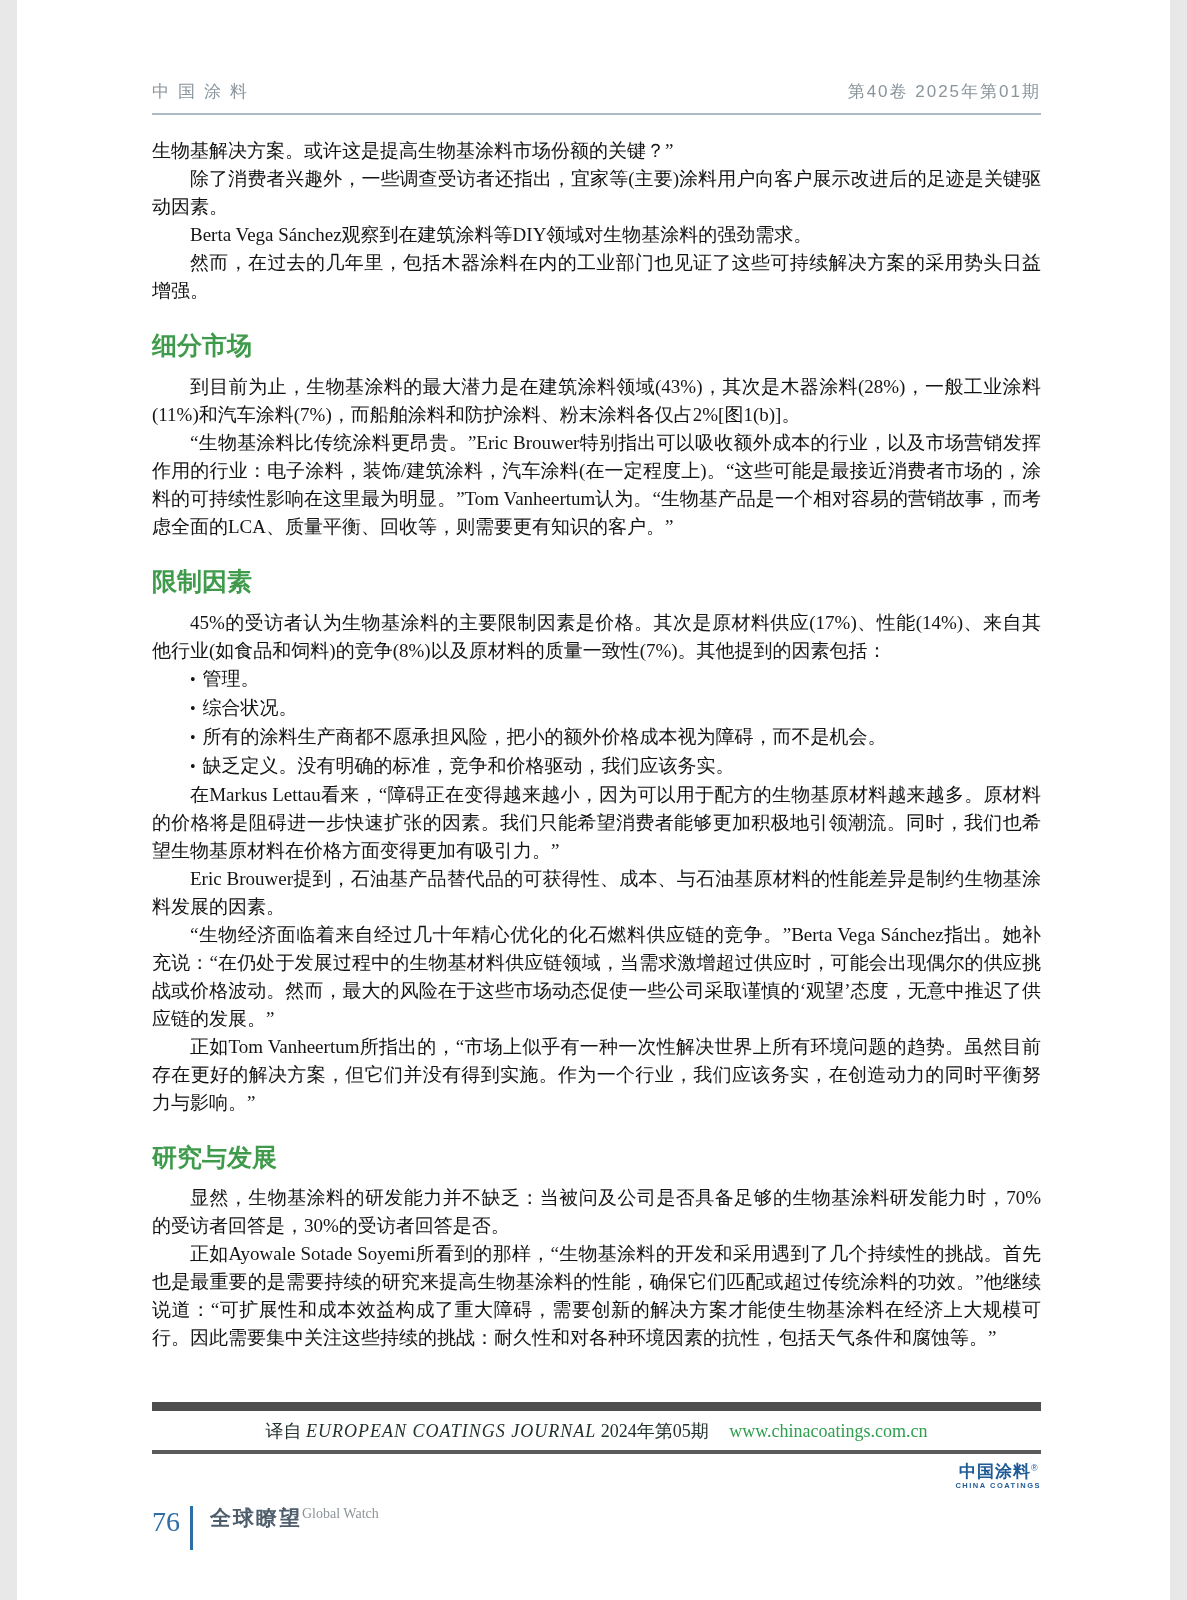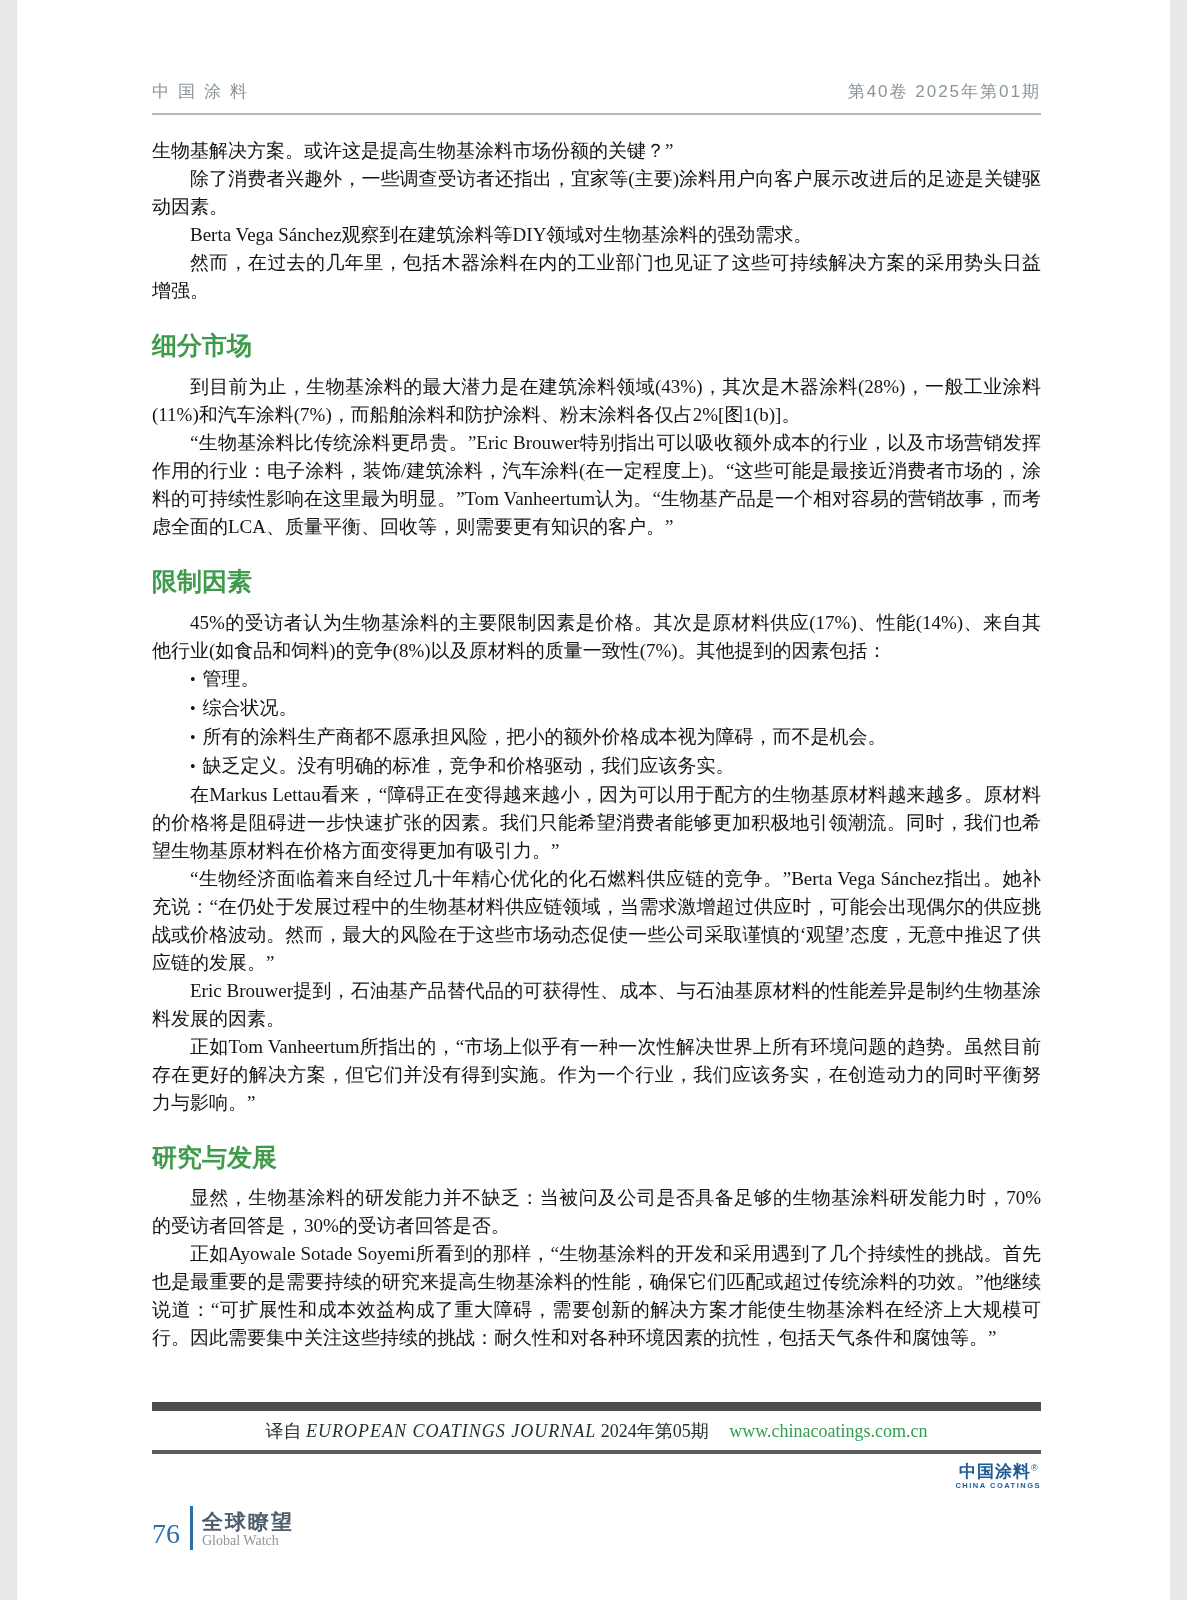--- a/index.html
+++ b/index.html
@@ -58,29 +58,29 @@
     text-align:center;
     font-family:"Liberation Sans","DejaVu Sans",sans-serif;
     color:#1e5a96;line-height:1.15;
   }
   .logo-cn{font-size:17px;font-weight:bold;letter-spacing:1px;}
   .logo-mark{font-size:9px;vertical-align:super;}
   .logo-en{font-size:7.5px;font-weight:bold;letter-spacing:1.5px;}
   
   .page-footer{
     position:absolute;left:135px;bottom:50px;
-    display:flex;align-items:flex-end;
+    display:flex;align-items:flex-start;
   }
   .page-number{
     font-size:28px;color:#2f6da5;
     font-family:"Liberation Serif","DejaVu Serif",serif;
     margin-right:10px;
   }
   .vbar{width:3px;height:44px;background:#2f6da5;margin-right:9px;}
-  .column-block{display:flex;flex-direction:column;justify-content:center;}
+  .column-block{display:flex;flex-direction:row;justify-content:center;margin-left:8px;}
   .column-cn{
     font-family:"Liberation Sans","DejaVu Sans",sans-serif;
     font-weight:bold;font-size:21px;color:#4d5d6b;letter-spacing:2px;line-height:1.1;
   }
   .column-en{
     font-size:14px;color:#8d9499;line-height:1.2;
     font-family:"Liberation Serif","DejaVu Serif",serif;
   }
 </style>
 </head>
@@ -106,22 +106,22 @@
 
     <h2 class="section-heading">限制因素</h2>
     <p class="para">45%的受访者认为生物基涂料的主要限制因素是价格。其次是原材料供应(17%)、性能(14%)、来自其他行业(如食品和饲料)的竞争(8%)以及原材料的质量一致性(7%)。其他提到的因素包括：</p>
     <ul class="bullets">
       <li><span class="bullet-dot">•</span><span>管理。</span></li>
       <li><span class="bullet-dot">•</span><span>综合状况。</span></li>
       <li><span class="bullet-dot">•</span><span>所有的涂料生产商都不愿承担风险，把小的额外价格成本视为障碍，而不是机会。</span></li>
       <li><span class="bullet-dot">•</span><span>缺乏定义。没有明确的标准，竞争和价格驱动，我们应该务实。</span></li>
     </ul>
     <p class="para">在Markus Lettau看来，“障碍正在变得越来越小，因为可以用于配方的生物基原材料越来越多。原材料的价格将是阻碍进一步快速扩张的因素。我们只能希望消费者能够更加积极地引领潮流。同时，我们也希望生物基原材料在价格方面变得更加有吸引力。”</p>
+    <p class="para">Eric Brouwer提到，石油基产品替代品的可获得性、成本、与石油基原材料的性能差异是制约生物基涂料发展的因素。</p>
     <p class="para">“生物经济面临着来自经过几十年精心优化的化石燃料供应链的竞争。”Berta Vega Sánchez指出。她补充说：“在仍处于发展过程中的生物基材料供应链领域，当需求激增超过供应时，可能会出现偶尔的供应挑战或价格波动。然而，最大的风险在于这些市场动态促使一些公司采取谨慎的‘观望’态度，无意中推迟了供应链的发展。”</p>
-    <p class="para">Eric Brouwer提到，石油基产品替代品的可获得性、成本、与石油基原材料的性能差异是制约生物基涂料发展的因素。</p>
     <p class="para">正如Tom Vanheertum所指出的，“市场上似乎有一种一次性解决世界上所有环境问题的趋势。虽然目前存在更好的解决方案，但它们并没有得到实施。作为一个行业，我们应该务实，在创造动力的同时平衡努力与影响。”</p>
 
     <h2 class="section-heading">研究与发展</h2>
     <p class="para">显然，生物基涂料的研发能力并不缺乏：当被问及公司是否具备足够的生物基涂料研发能力时，70%的受访者回答是，30%的受访者回答是否。</p>
     <p class="para">正如Ayowale Sotade Soyemi所看到的那样，“生物基涂料的开发和采用遇到了几个持续性的挑战。首先也是最重要的是需要持续的研究来提高生物基涂料的性能，确保它们匹配或超过传统涂料的功效。”他继续说道：“可扩展性和成本效益构成了重大障碍，需要创新的解决方案才能使生物基涂料在经济上大规模可行。因此需要集中关注这些持续的挑战：耐久性和对各种环境因素的抗性，包括天气条件和腐蚀等。”</p>
 
   </div>
 
   <div class="footer-box">
     <div class="bar-thick"></div>

